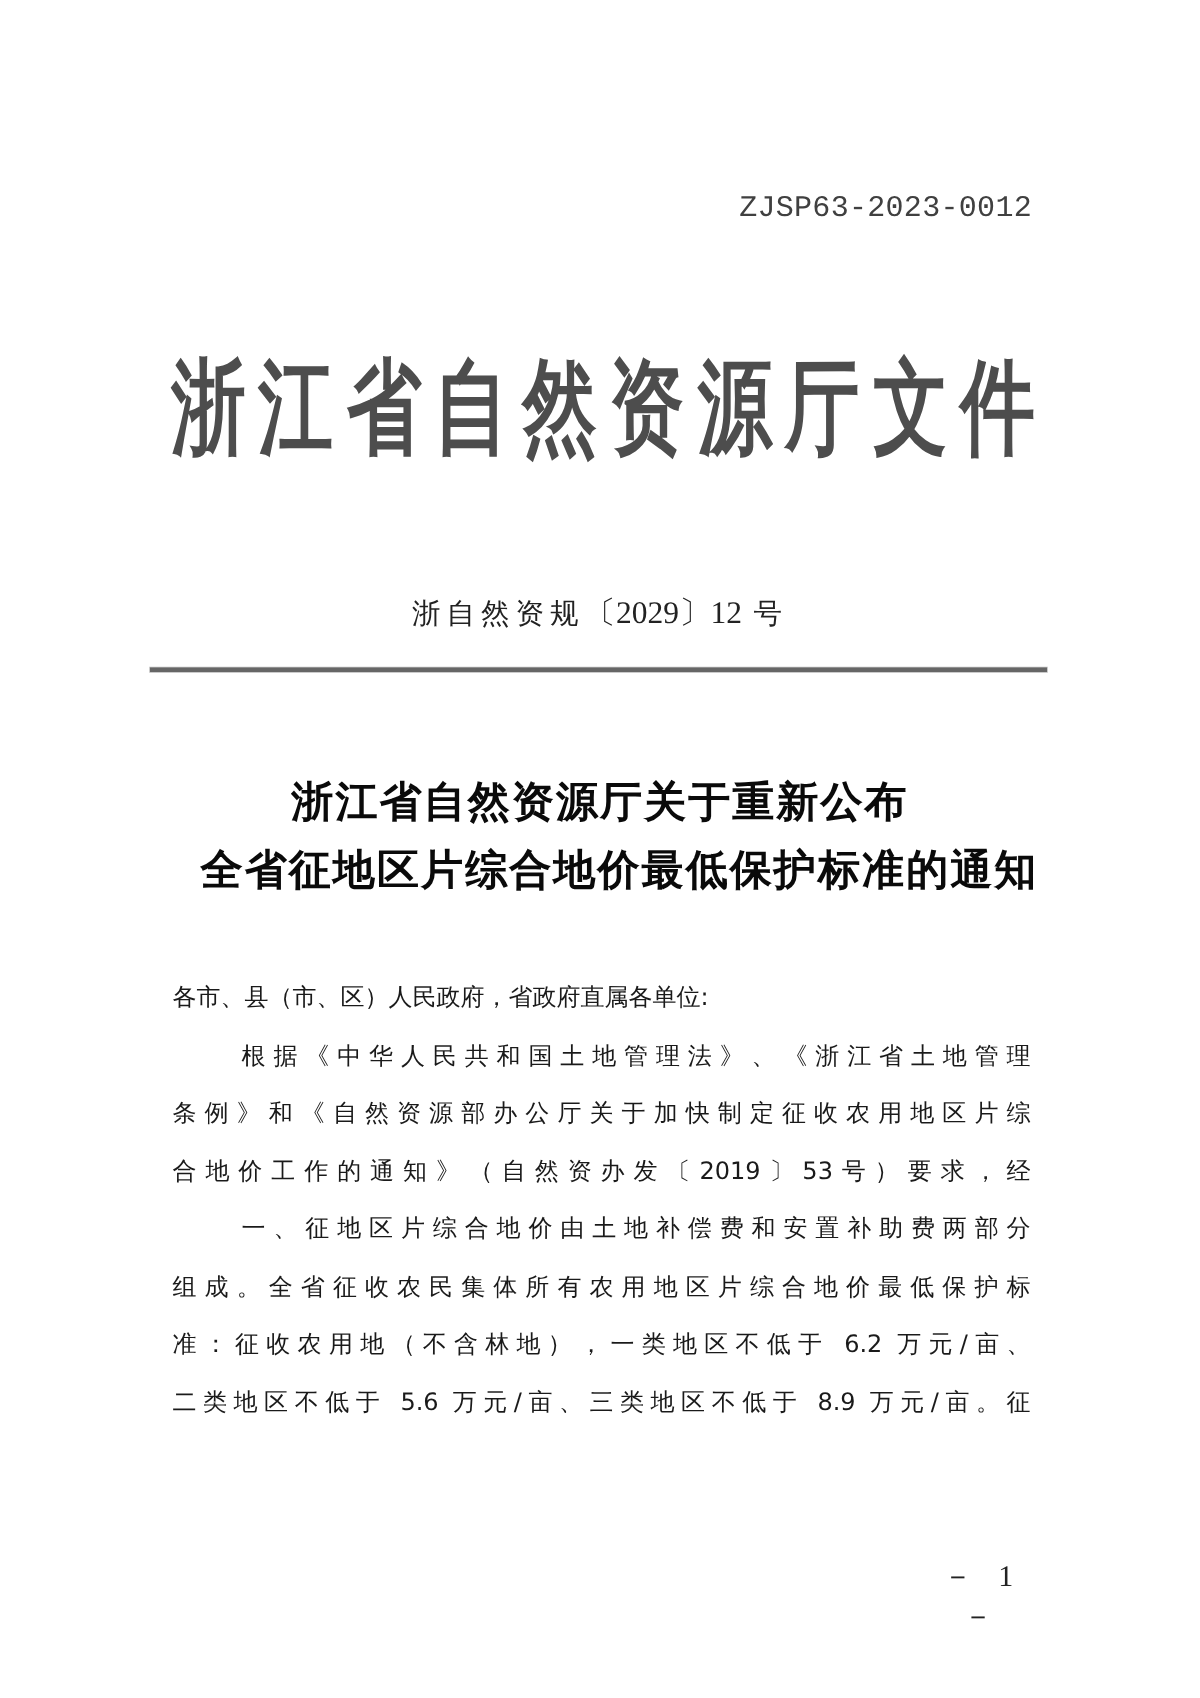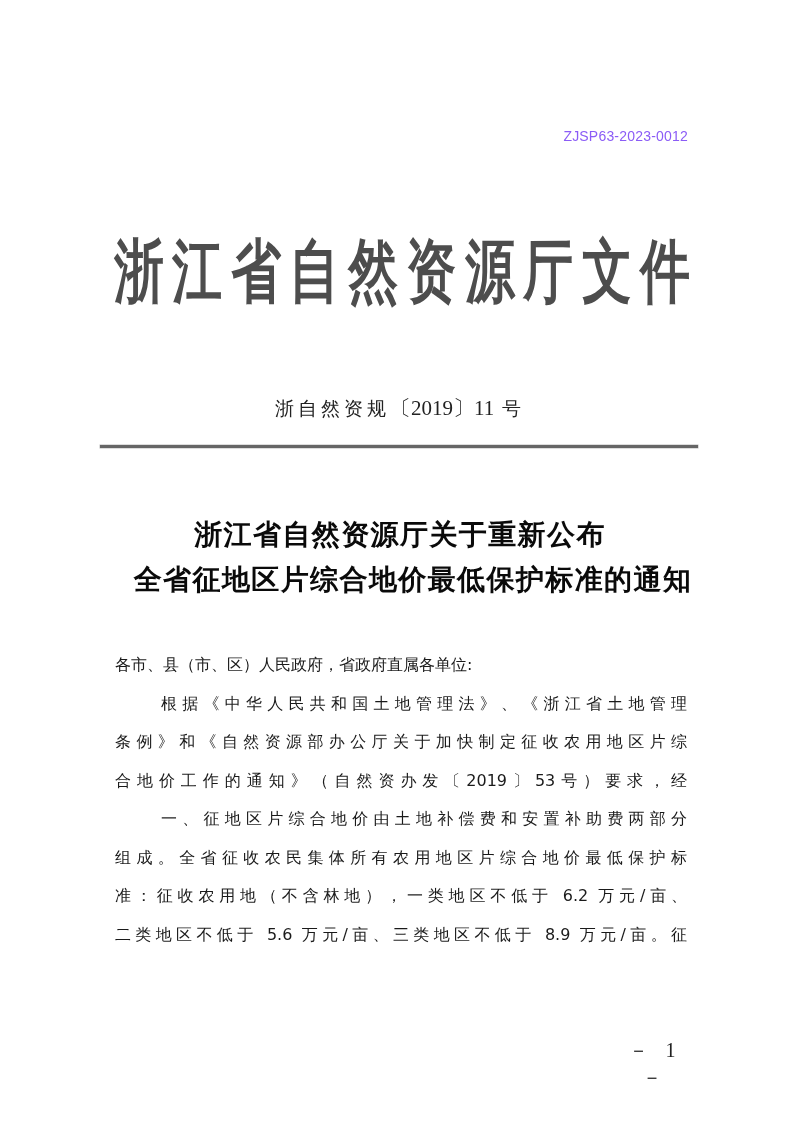--- a/index.html
+++ b/index.html
@@ -18,24 +18,24 @@
     .page {
       position: absolute;
       left: 0; top: 0;
       width: 800px; height: 1132px;
       background: #ffffff;
     }
     .doc-code {
       position: absolute;
       top: 128px;
       right: 112px;
-      font-family: Liberation Sans, sans-serif;
-      font-size: 14px;
+      font-family: Liberation Mono, monospace;
+      font-size: 20px;
       letter-spacing: 0.2px;
-      color: #8b5cf6;
+      color: #404040;
     }
     .issuer-title {
       position: absolute;
       top: 232px;
       left: 112px;
       width: 580px;
       height: 80px;
       display: flex;
       justify-content: space-between;
       align-items: center;
@@ -135,21 +135,21 @@
     <span class="ch">自</span>
     <span class="ch">然</span>
     <span class="ch">资</span>
     <span class="ch">源</span>
     <span class="ch">厅</span>
     <span class="ch">文</span>
     <span class="ch">件</span>
   </div>
 
   <div class="doc-number">
-    <span>浙自然资规</span><span class="num">〔2019〕</span><span class="num">11</span> <span>号</span>
+    <span>浙自然资规</span><span class="num">〔2029〕</span><span class="num">12</span> <span>号</span>
   </div>
 
   <div class="red-rule"></div>
 
   <div class="heading l1">浙江省自然资源厅关于重新公布</div>
   <div class="heading l2">全省征地区片综合地价最低保护标准的通知</div>
 
   <div class="body-text">
     <div class="line last-short">各市、县（市、区）人民政府，省政府直属各单位:</div>
     <div class="line indent">根据《中华人民共和国土地管理法》、《浙江省土地管理</div>

